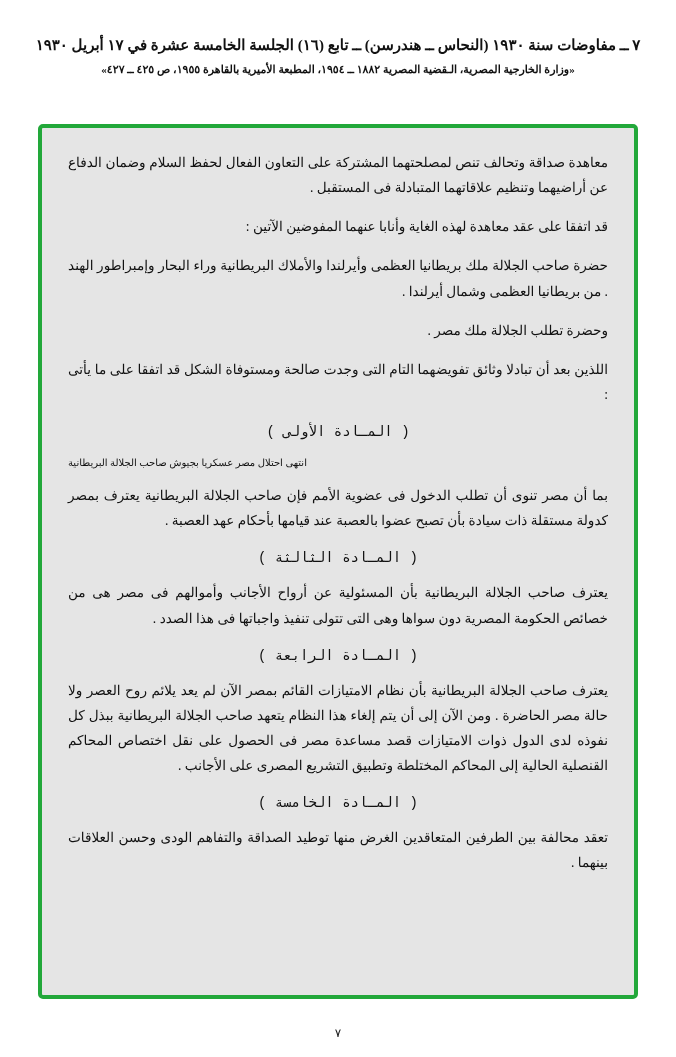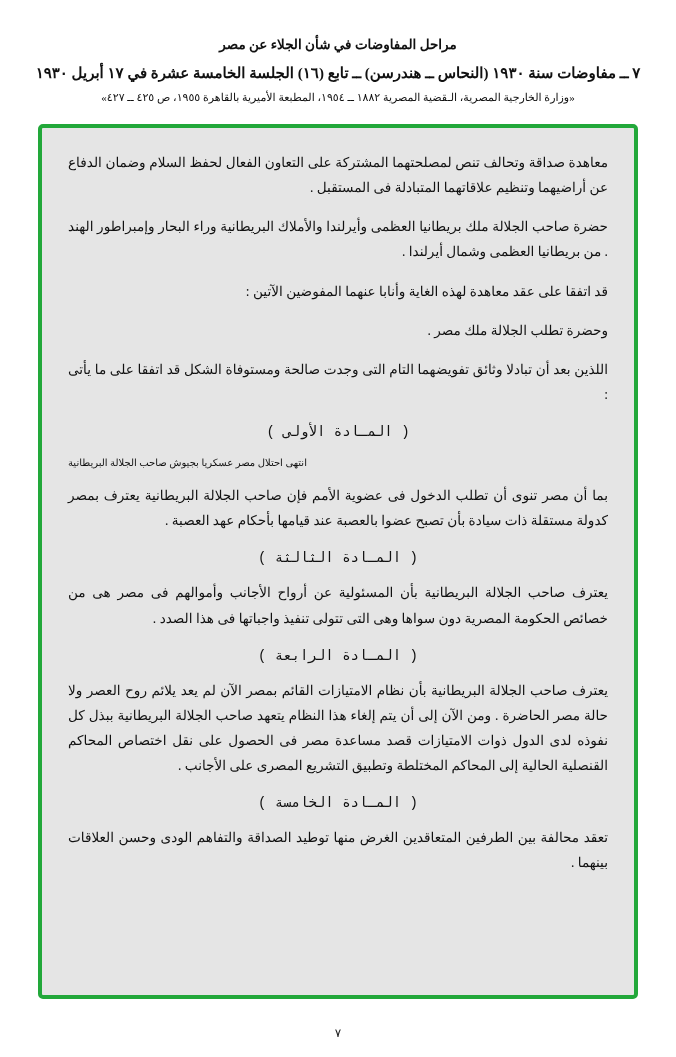--- a/index.html
+++ b/index.html
@@ -32,21 +32,21 @@
     letter-spacing: 0px;
     margin-bottom: 11px;
   }
   .header .hline2 {
     font-size: 15px;
     font-weight: bold;
     margin-bottom: 9px;
   }
   .header .hline3 {
     font-size: 11px;
-    font-weight: normal;
+    font-weight: bold;
     margin-bottom: 8px;
   }
   .frame {
     position: absolute;
     top: 124px;
     right: 38px;
     left: 38px;
     bottom: 58px;
     border: 4px solid #22a83a;
     border-radius: 5px;
@@ -90,31 +90,30 @@
     font-size: 12px;
     color: #222;
   }
 </style>
 </head>
 <body>
 
 <div class="page">
 
   <div class="header">
-    <div class="hline1">مراحل المفاوضات في شأن الجلاء عن مصر</div>
     <div class="hline2">٧ ــ مفاوضات سنة ١٩٣٠ (النحاس ــ هندرسن) ــ تابع (١٦) الجلسة الخامسة عشرة في ١٧ أبريل ١٩٣٠</div>
     <div class="hline3">«وزارة الخارجية المصرية، الـقضية المصرية ١٨٨٢ ــ ١٩٥٤، المطبعة الأميرية بالقاهرة ١٩٥٥، ص ٤٢٥ ــ ٤٢٧»</div>
   </div>
 
   <div class="frame">
     <div class="frame-inner">
 
       <p class="para">معاهدة صداقة وتحالف تنص لمصلحتهما المشتركة على التعاون الفعال لحفظ السلام وضمان الدفاع عن أراضيهما وتنظيم علاقاتهما المتبادلة فى المستقبل .</p>
+      <p class="para short">قد اتفقا على عقد معاهدة لهذه الغاية وأنابا عنهما المفوضين الآتين :</p>
       <p class="para">حضرة صاحب الجلالة ملك بريطانيا العظمى وأيرلندا والأملاك البريطانية وراء البحار وإمبراطور الهند . من بريطانيا العظمى وشمال أيرلندا .</p>
-      <p class="para short">قد اتفقا على عقد معاهدة لهذه الغاية وأنابا عنهما المفوضين الآتين :</p>
       <p class="para short">وحضرة تطلب الجلالة ملك مصر .</p>
       <p class="para">اللذين بعد أن تبادلا وثائق تفويضهما التام التى وجدت صالحة ومستوفاة الشكل قد اتفقا على ما يأتى :</p>
 
       <p class="article-title">( المـادة الأولى )</p>
       <p class="center">انتهى احتلال مصر عسكريا بجيوش صاحب الجلالة البريطانية</p>
 
       <p class="para">بما أن مصر تنوى أن تطلب الدخول فى عضوية الأمم فإن صاحب الجلالة البريطانية يعترف بمصر كدولة مستقلة ذات سيادة بأن تصبح عضوا بالعصبة عند قيامها بأحكام عهد العصبة .</p>
 
       <p class="article-title">( المـادة الثالثة )</p>
       <p class="para">يعترف صاحب الجلالة البريطانية بأن المسئولية عن أرواح الأجانب وأموالهم فى مصر هى من خصائص الحكومة المصرية دون سواها وهى التى تتولى تنفيذ واجباتها فى هذا الصدد .</p>

